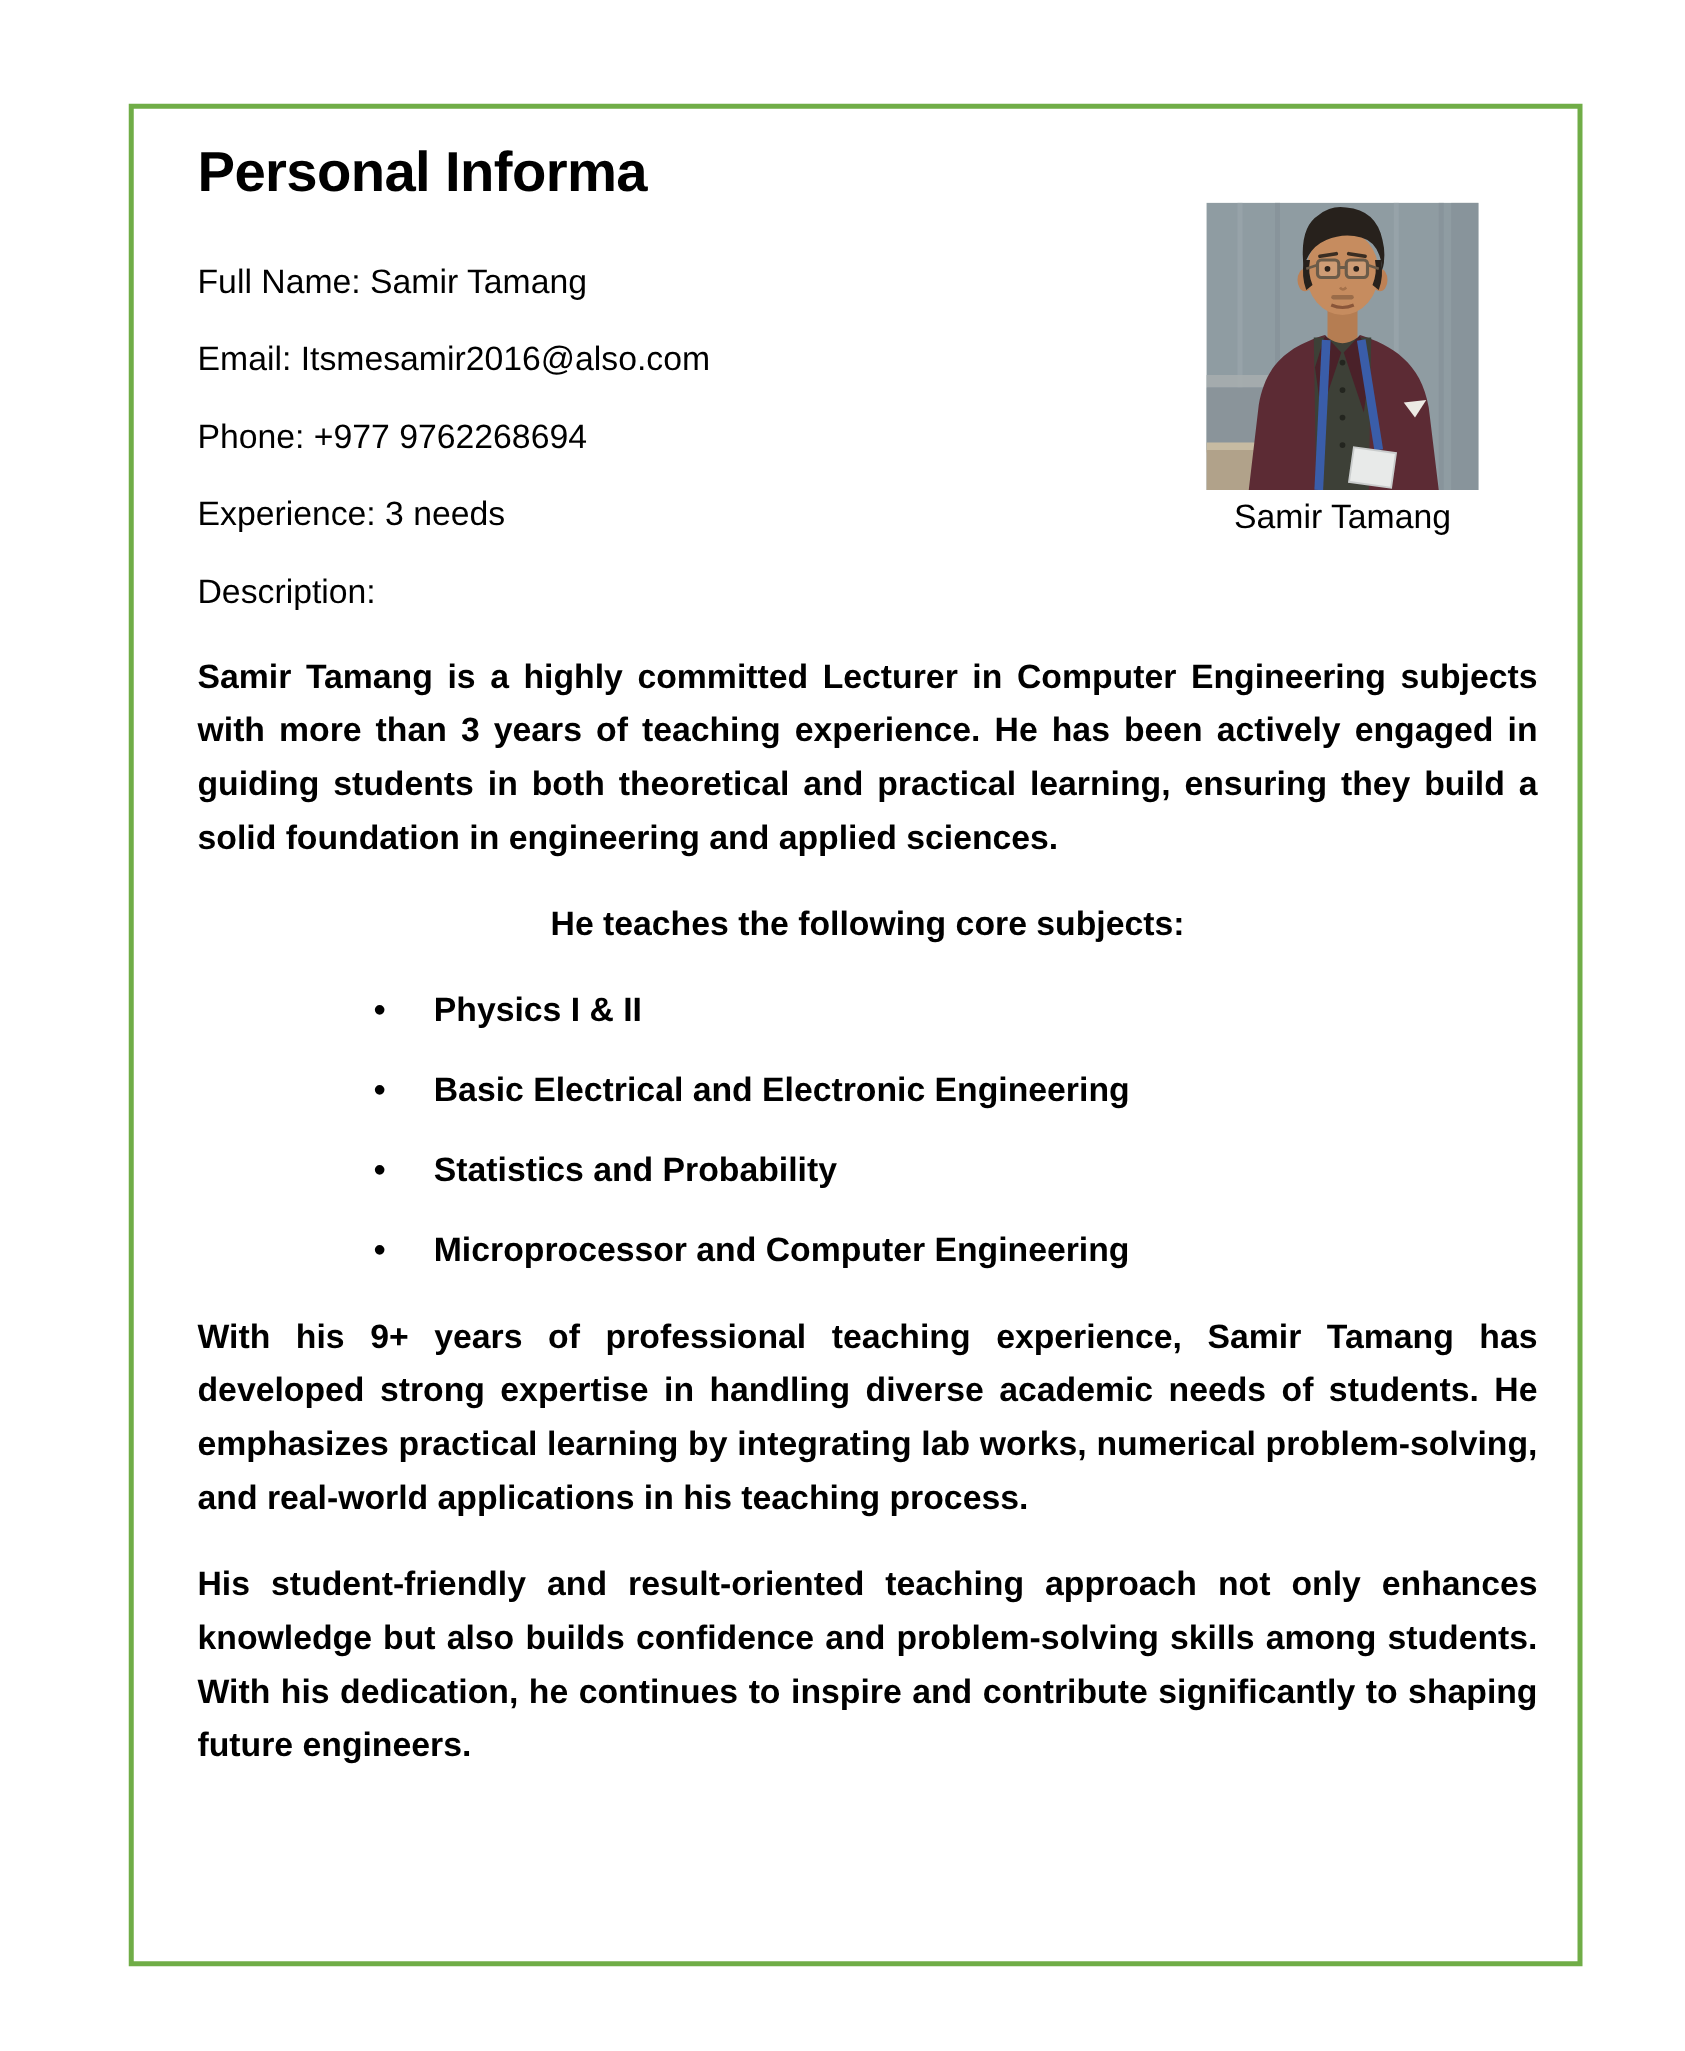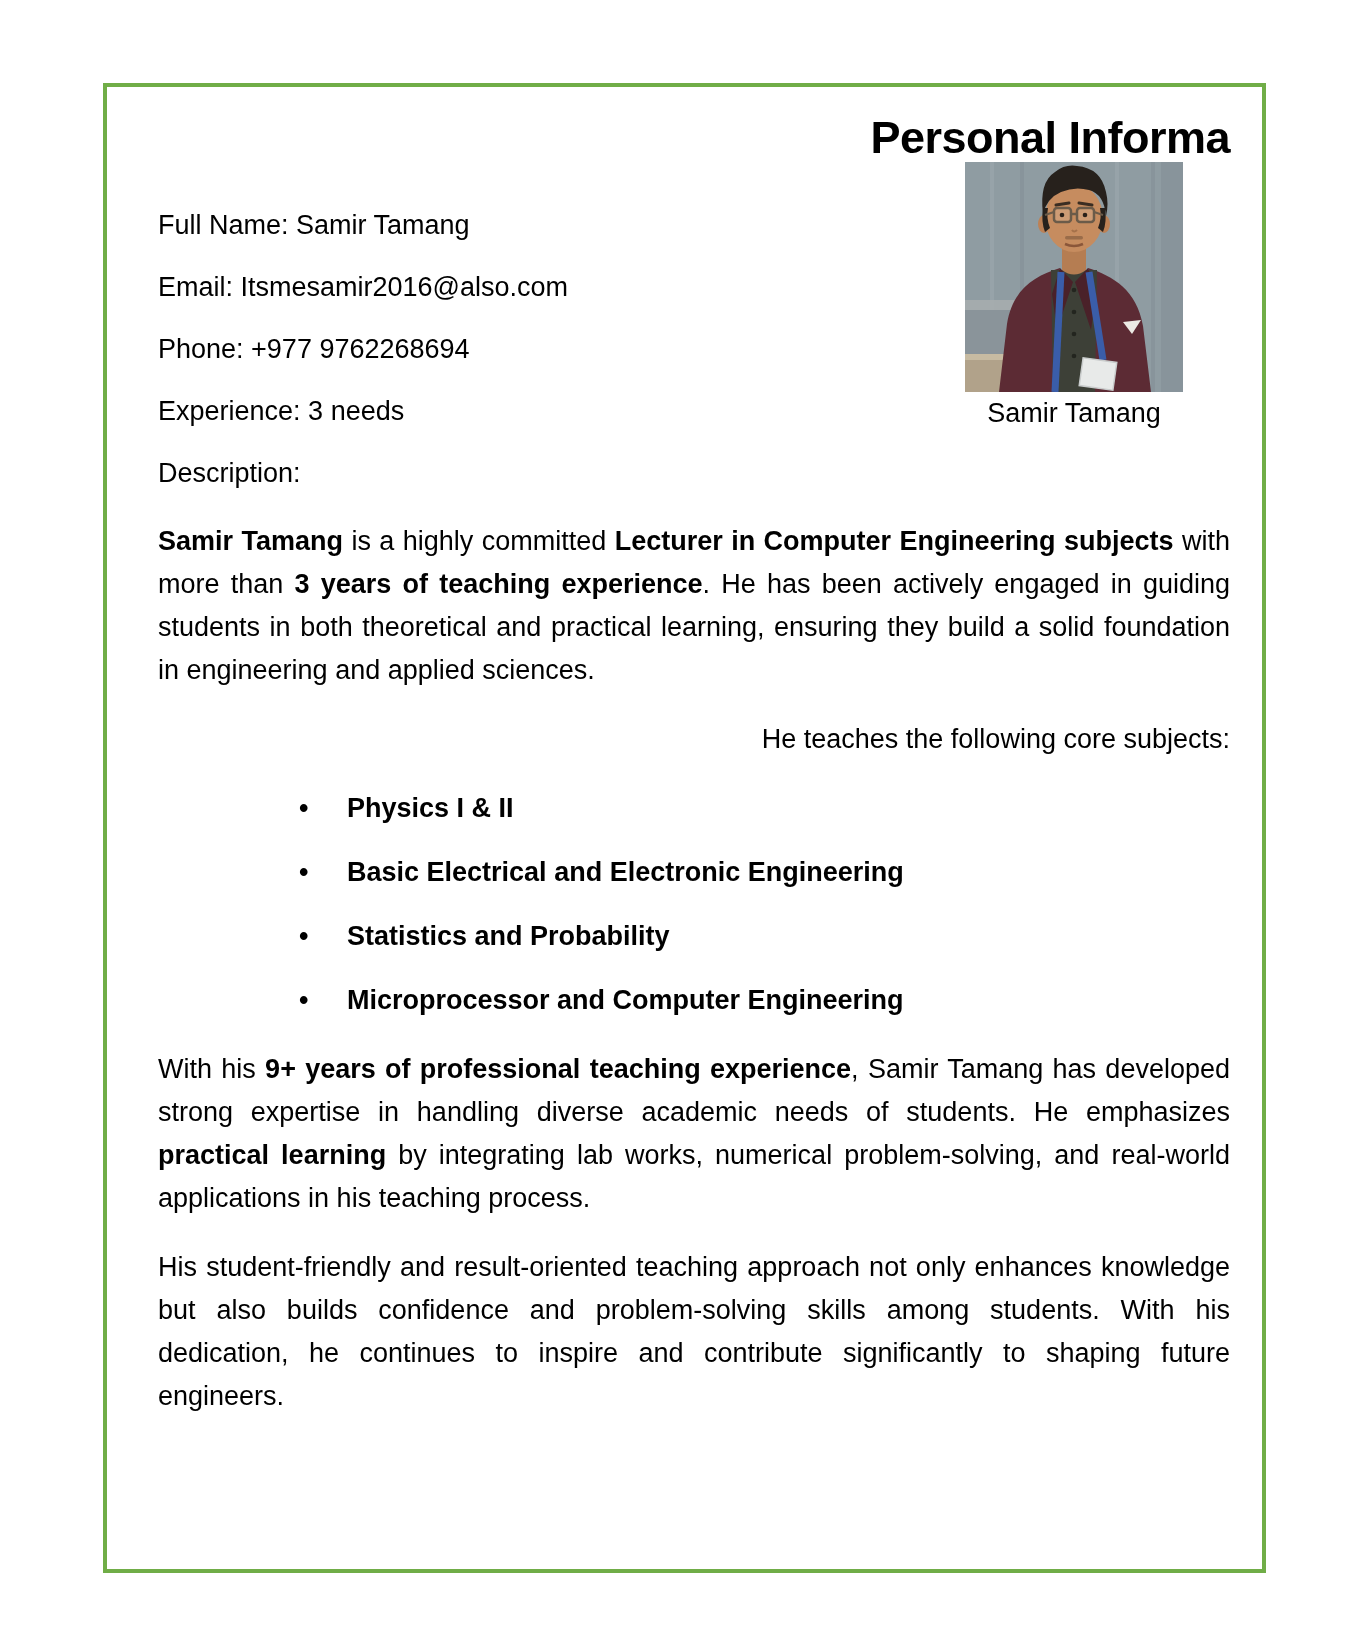--- a/index.html
+++ b/index.html
@@ -26,36 +26,36 @@
   }
   .doc-inner {
     padding: 25px 32px 0 51px;
   }
   h1.doc-title {
     font-size: 45px;
     line-height: 52px;
     font-weight: 700;
     margin: 0 0 46px 0;
     letter-spacing: -0.5px;
-    text-align: right;
   }
   .info-row {
     font-size: 27px;
     line-height: 30px;
     margin-bottom: 32px;
   }
   .info-row b { font-weight: 400; }
   p.para {
     font-size: 27px;
     line-height: 43px;
     text-align: justify;
     margin: 0 0 26px 0;
+    font-weight: bold;
   }
   p.lead {
-    text-align: right;
+    text-align: center;
   }
   ul.subjects {
     list-style: none;
     margin: 14px 0 26px 0;
     padding: 0;
   }
   ul.subjects li {
     position: relative;
     padding-left: 189px;
     font-size: 27px;

